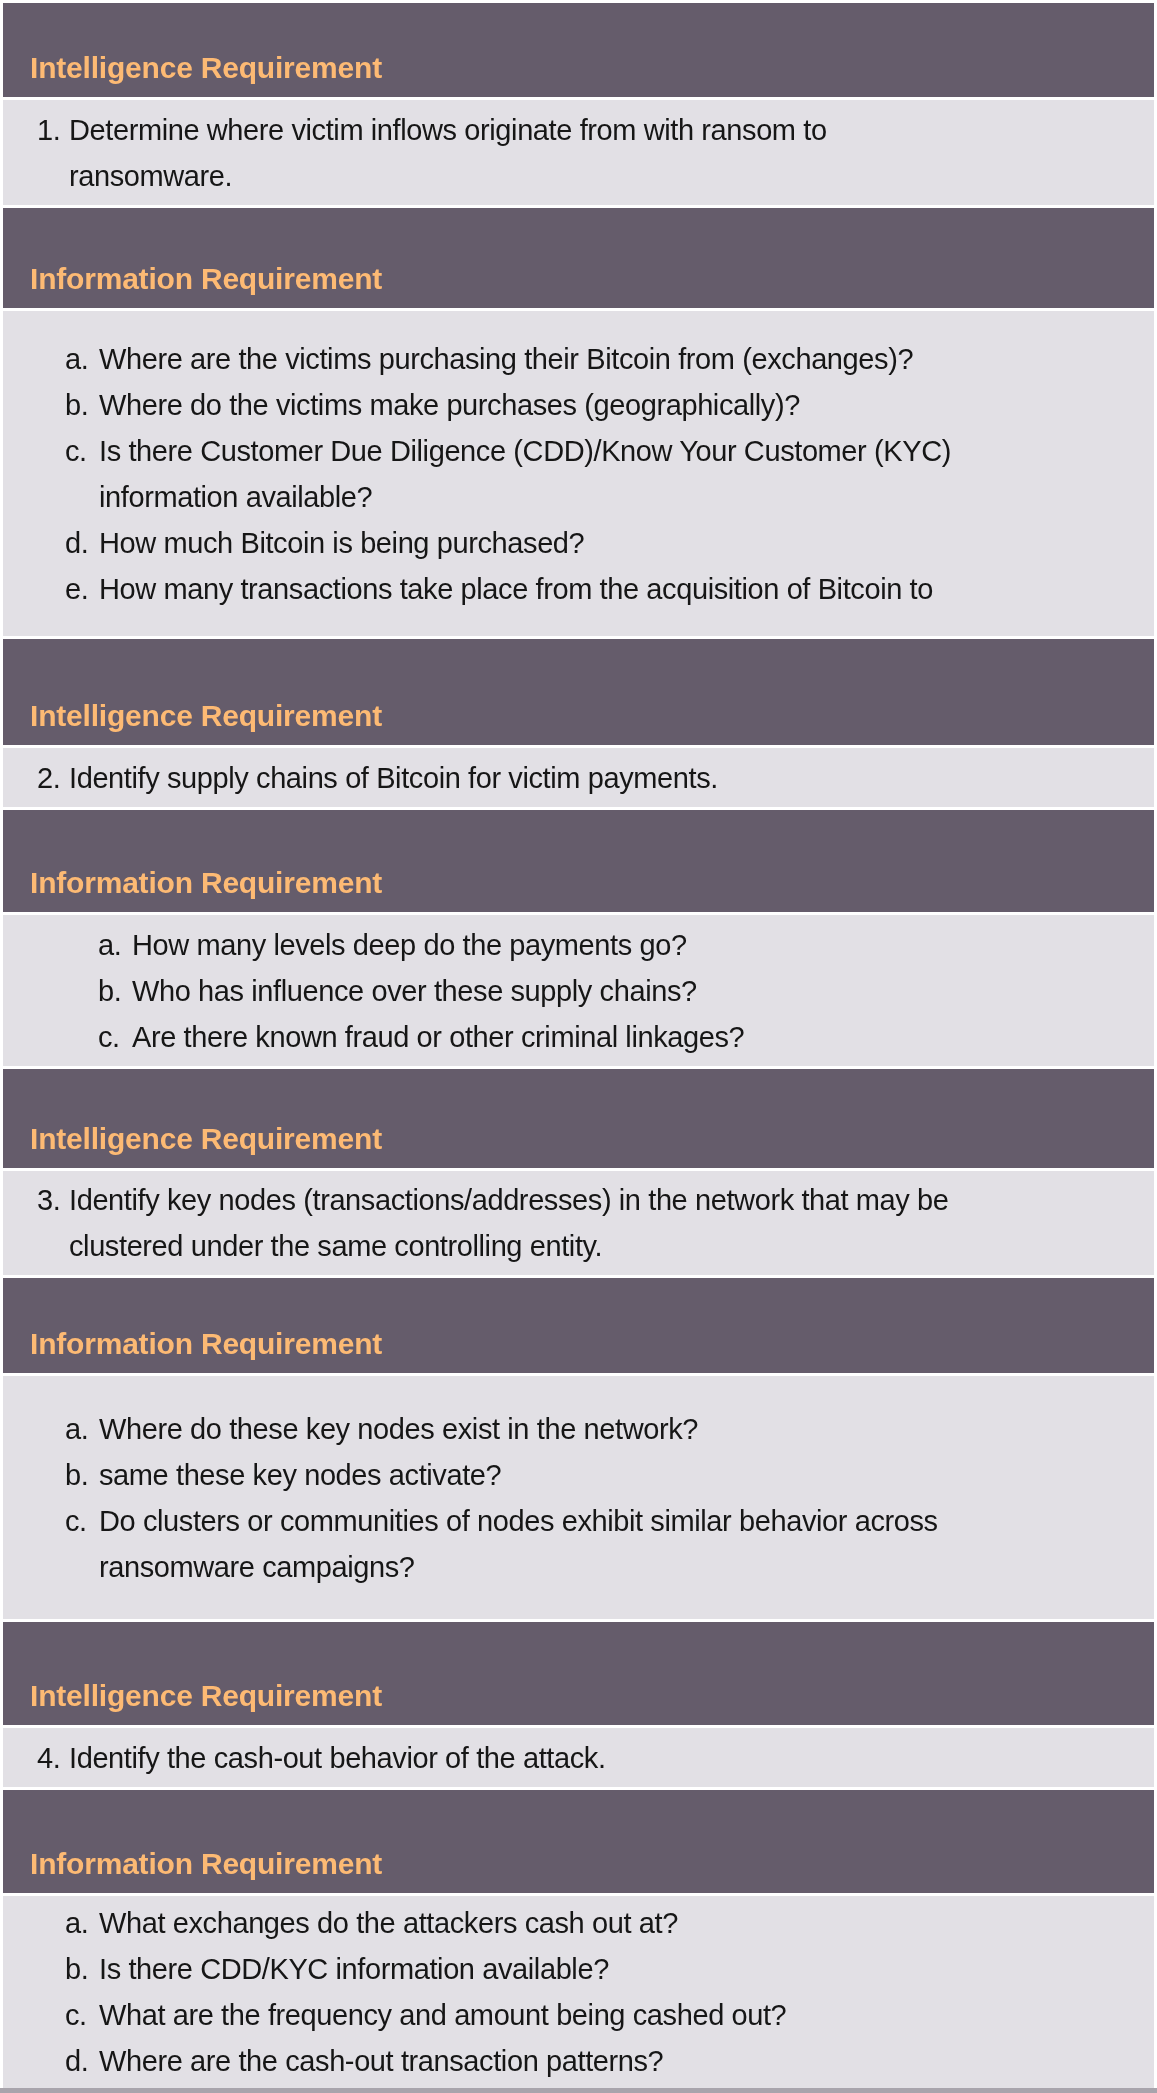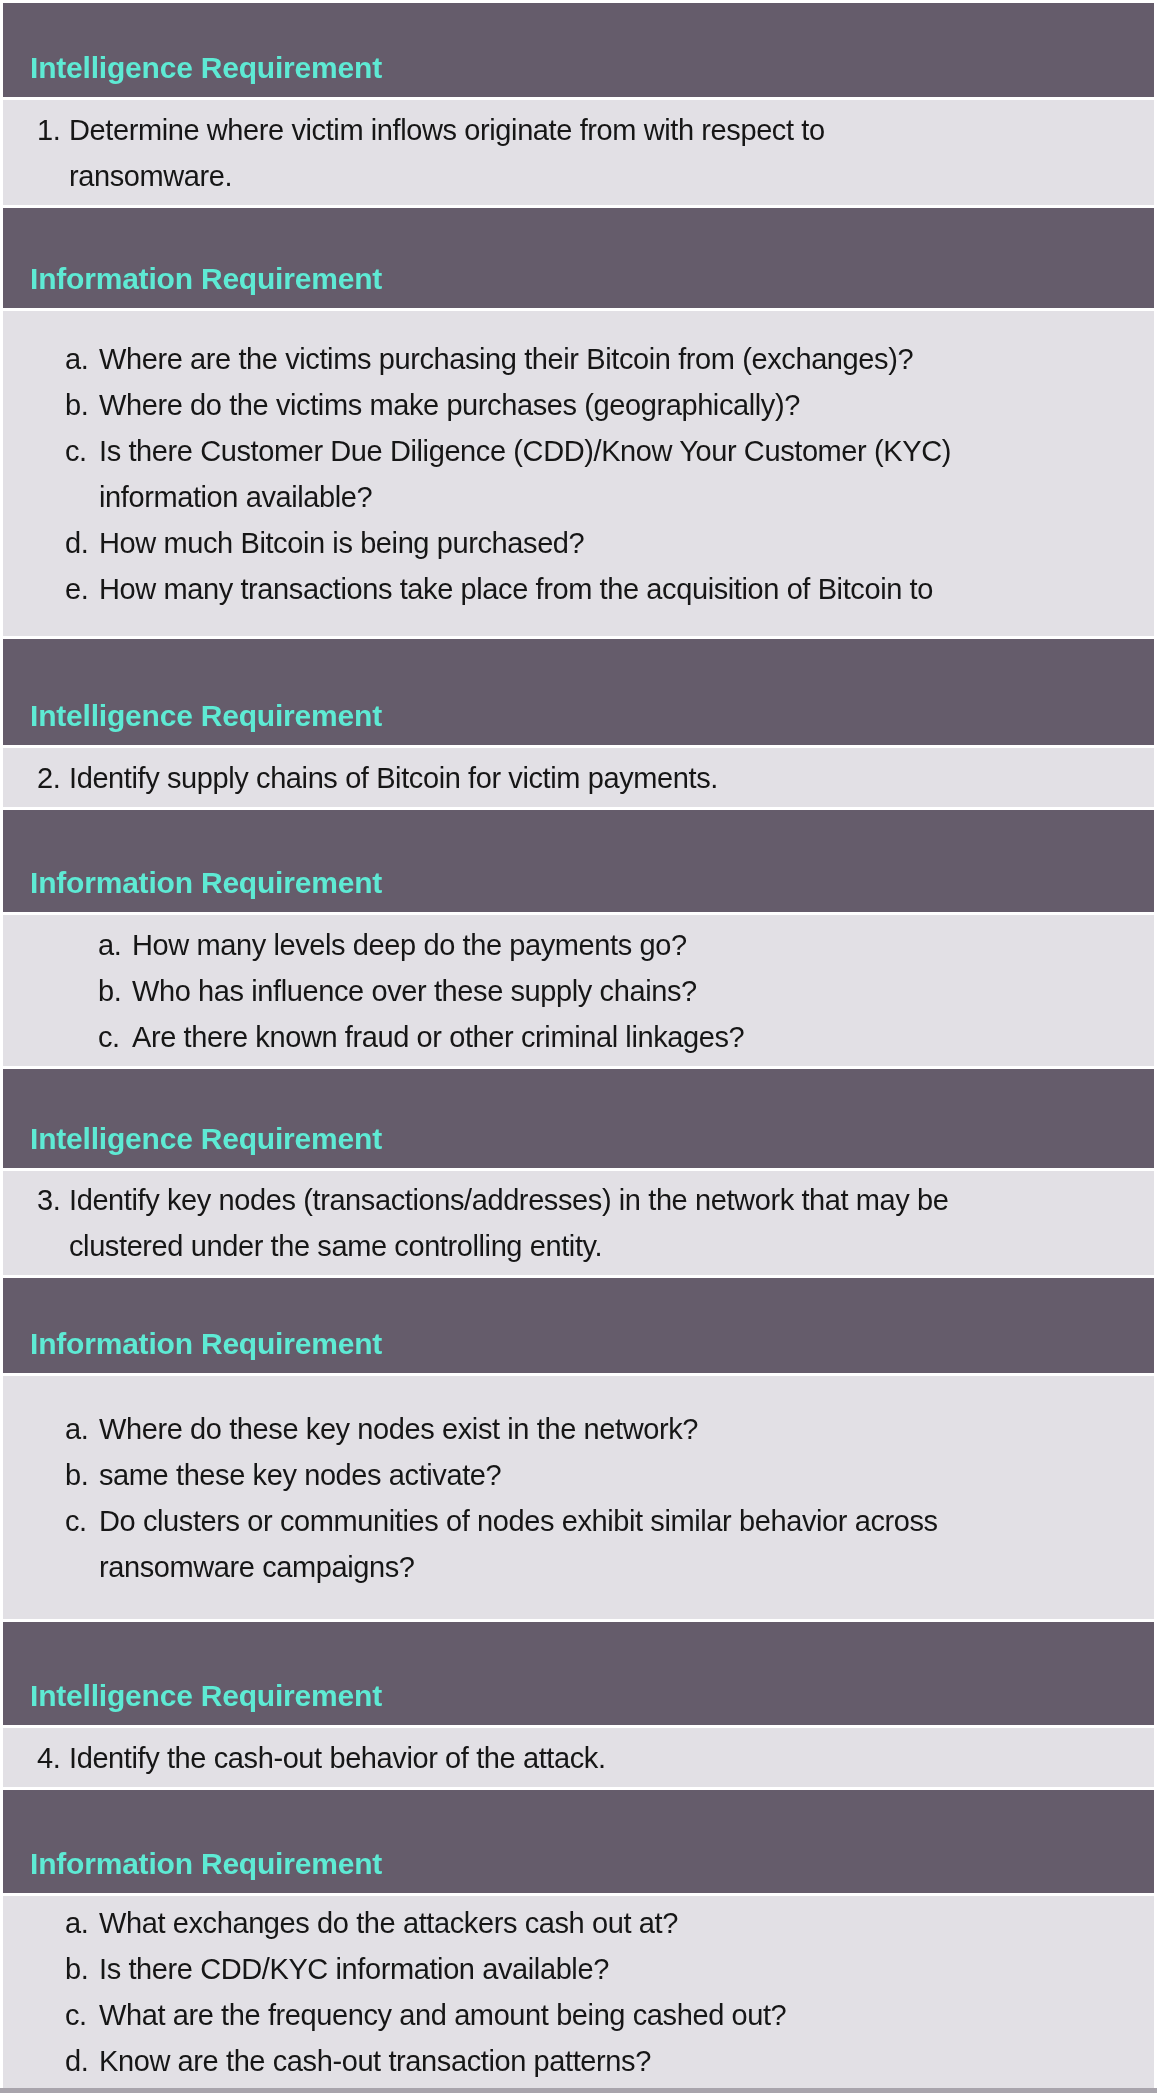--- a/index.html
+++ b/index.html
@@ -6,21 +6,21 @@
   .table-wrap{
     width:1157px;height:2093px;overflow:hidden;background:#ffffff;
     font-family:"Liberation Sans", sans-serif;box-sizing:border-box;
   }
   .bands{
     display:flex;flex-direction:column;gap:3px;
     padding:3px 3px 0 3px;box-sizing:border-box;
   }
   .row{box-sizing:border-box;overflow:hidden;flex:none;}
   .row.header{
-    background:#655C6B;color:#5eead4;
+    background:#655C6B;color:#fdba74;
     display:flex;align-items:flex-end;
     padding:0 0 12px 27px;
     font-size:30px;font-weight:bold;letter-spacing:-0.2px;
     white-space:nowrap;
   }
   .row.content{
     background:#E2E0E5;color:#161616;
     display:flex;flex-direction:column;justify-content:center;
     font-size:29px;line-height:46px;letter-spacing:-0.4px;
   }
@@ -43,21 +43,21 @@
   <div class="bands">
 
     <div class="row header" style="height:94px">
       <span>Intelligence Requirement</span>
     </div>
 
     <div class="row content num" style="height:105px">
       <div class="entry">
         <span class="marker">1.</span>
         <div class="lines">
-          <div class="line">Determine where victim inflows originate from with respect to</div>
+          <div class="line">Determine where victim inflows originate from with ransom to</div>
           <div class="line">ransomware.</div>
         </div>
       </div>
     </div>
 
     <div class="row header" style="height:100px">
       <span>Information Requirement</span>
     </div>
 
     <div class="row content list" style="height:325px">
@@ -204,20 +204,20 @@
       </div>
       <div class="entry">
         <span class="marker">c.</span>
         <div class="lines">
           <div class="line">What are the frequency and amount being cashed out?</div>
         </div>
       </div>
       <div class="entry">
         <span class="marker">d.</span>
         <div class="lines">
-          <div class="line">Know are the cash-out transaction patterns?</div>
+          <div class="line">Where are the cash-out transaction patterns?</div>
         </div>
       </div>
     </div>
 
   </div>
   <div class="bottom-strip"></div>
 </div>
 
 </body></html>

